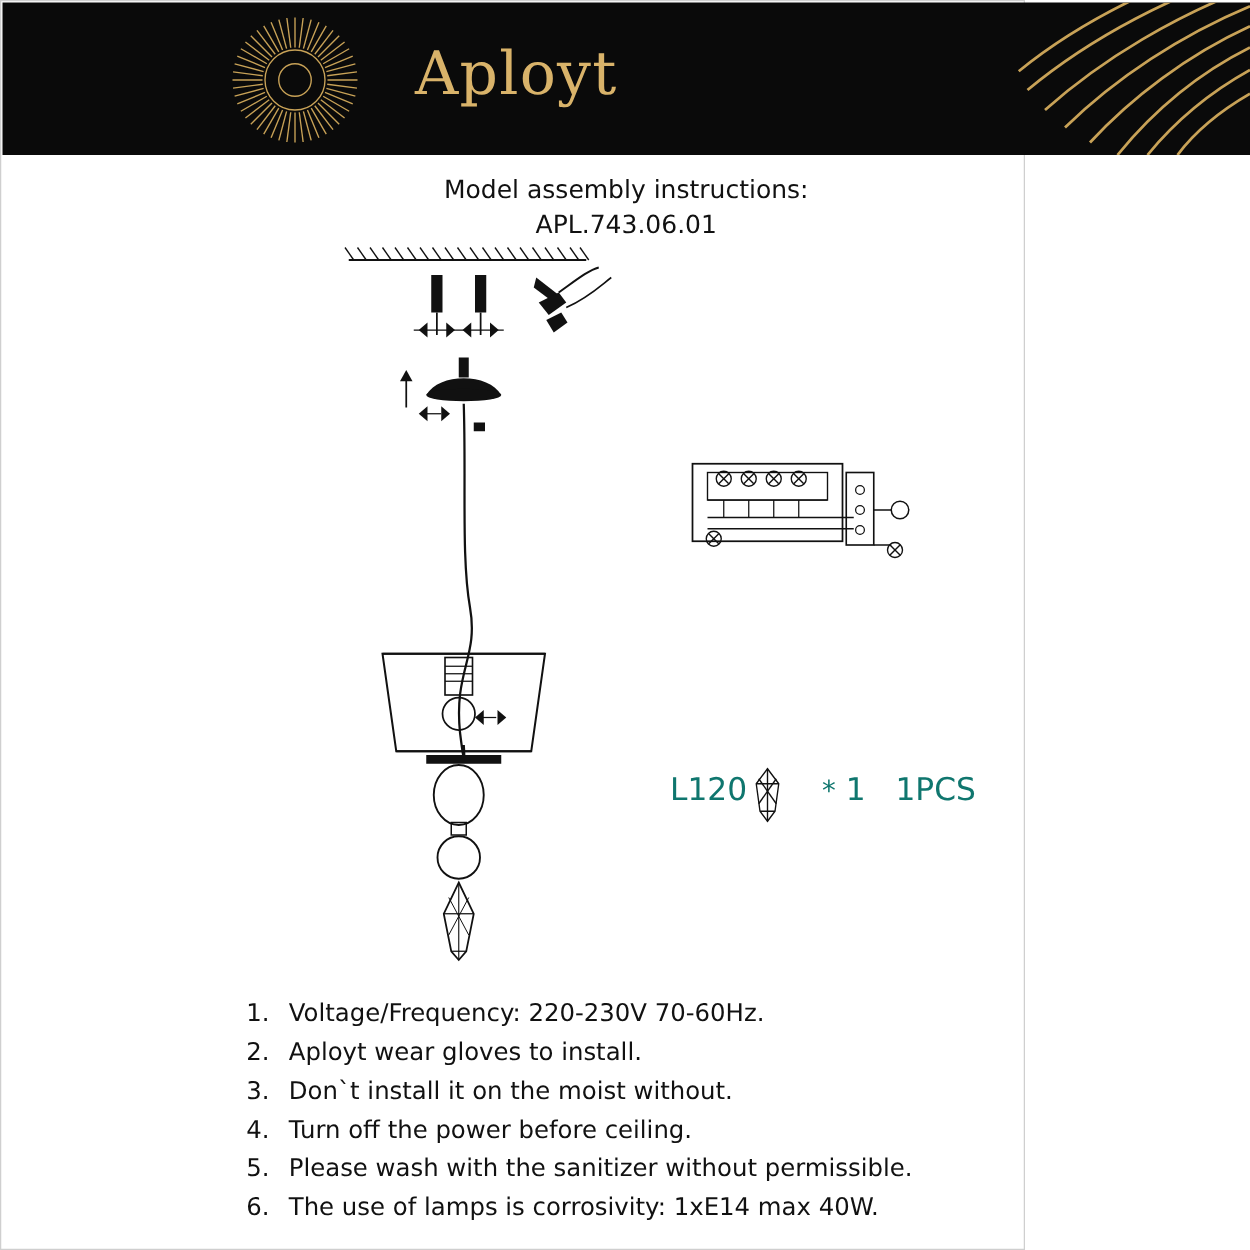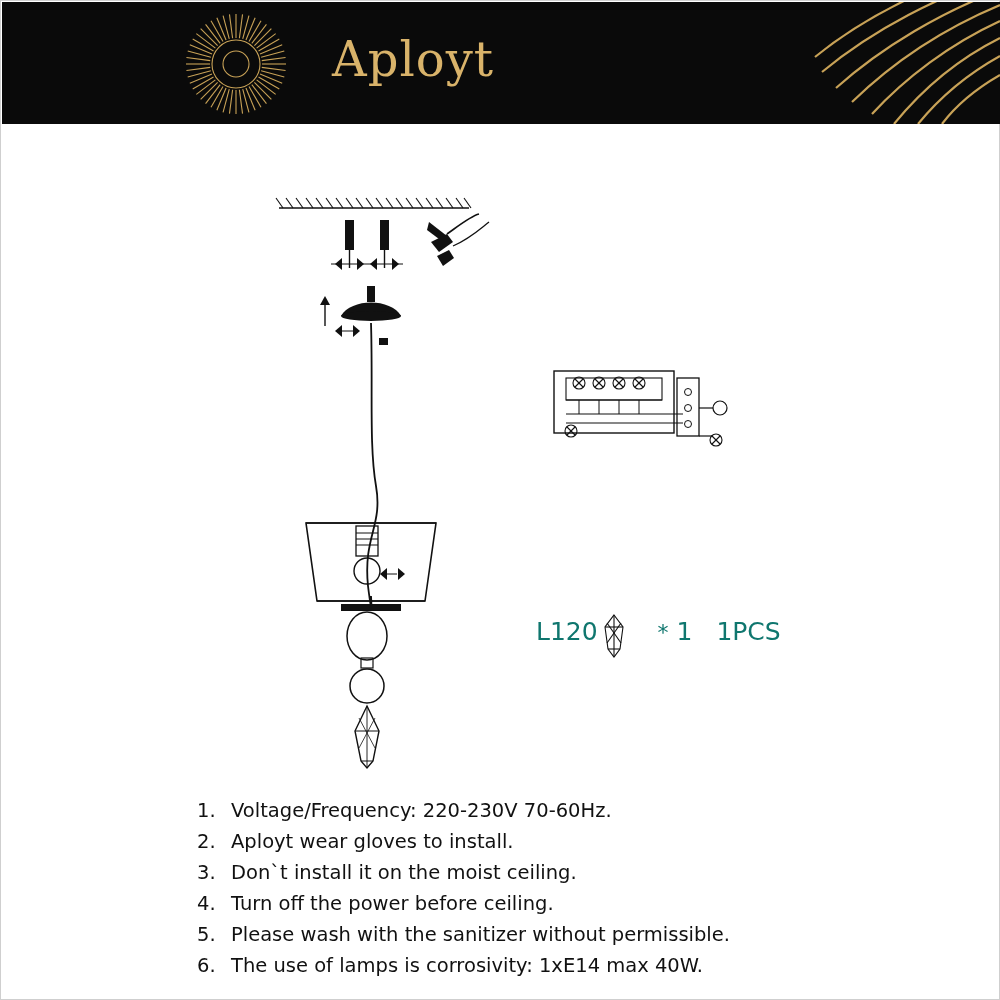--- a/index.html
+++ b/index.html
@@ -10,21 +10,21 @@
   body {
     width: 1000px;
     height: 1000px;
     font-family: "DejaVu Sans", sans-serif;
     position: relative;
     overflow: hidden;
   }
   .page {
     position: absolute;
     left: 0; top: 0;
-    width: 1000px;
+    width: 820px;
     height: 1000px;
     box-sizing: border-box;
     border: 1px solid #cfcfcf;
     background: #fff;
   }
 
   
   .header {
     position: absolute;
     left: 1px; top: 1px;
@@ -209,20 +209,24 @@
         <path d="M360 -12 C 302 10, 243 44, 196 86"></path>
         <path d="M360 3 C 305 26, 253 60, 212 100"></path>
         <path d="M360 19 C 310 42, 265 76, 232 112"></path>
         <path d="M360 36 C 316 58, 280 90, 254 122"></path>
         <path d="M360 54 C 324 74, 296 100, 278 122"></path>
         <path d="M360 73 C 334 88, 314 106, 302 122"></path>
       </g>
     </svg>
   </div>
 
+  <div class="title-block">
+    <div class="title-line1">Model assembly instructions:</div>
+    <div class="title-line2">APL.743.06.01</div>
+  </div>
 
   <svg class="diagram" viewBox="0 0 1000 590">
     <g stroke="#111" fill="none" stroke-width="1.4">
 
       <g>
         <line x1="278" y1="22" x2="468" y2="22" stroke-width="1.6"></line>
         <g stroke-width="1.1">
           <line x1="282" y1="22" x2="275" y2="12"></line>
           <line x1="292" y1="22" x2="285" y2="12"></line>
           <line x1="302" y1="22" x2="295" y2="12"></line>
@@ -386,21 +390,21 @@
       <li>
         <span class="num">1.</span>
         <span class="txt">Voltage/Frequency: 220-230V 70-60Hz.</span>
       </li>
       <li>
         <span class="num">2.</span>
         <span class="txt">Aployt wear gloves to install.</span>
       </li>
       <li>
         <span class="num">3.</span>
-        <span class="txt">Don`t install it on the moist ceiling.</span>
+        <span class="txt">Don`t install it on the moist without.</span>
       </li>
       <li>
         <span class="num">4.</span>
         <span class="txt">Turn off the power before ceiling.</span>
       </li>
       <li>
         <span class="num">5.</span>
         <span class="txt">Please wash with the sanitizer without permissible.</span>
       </li>
       <li>

